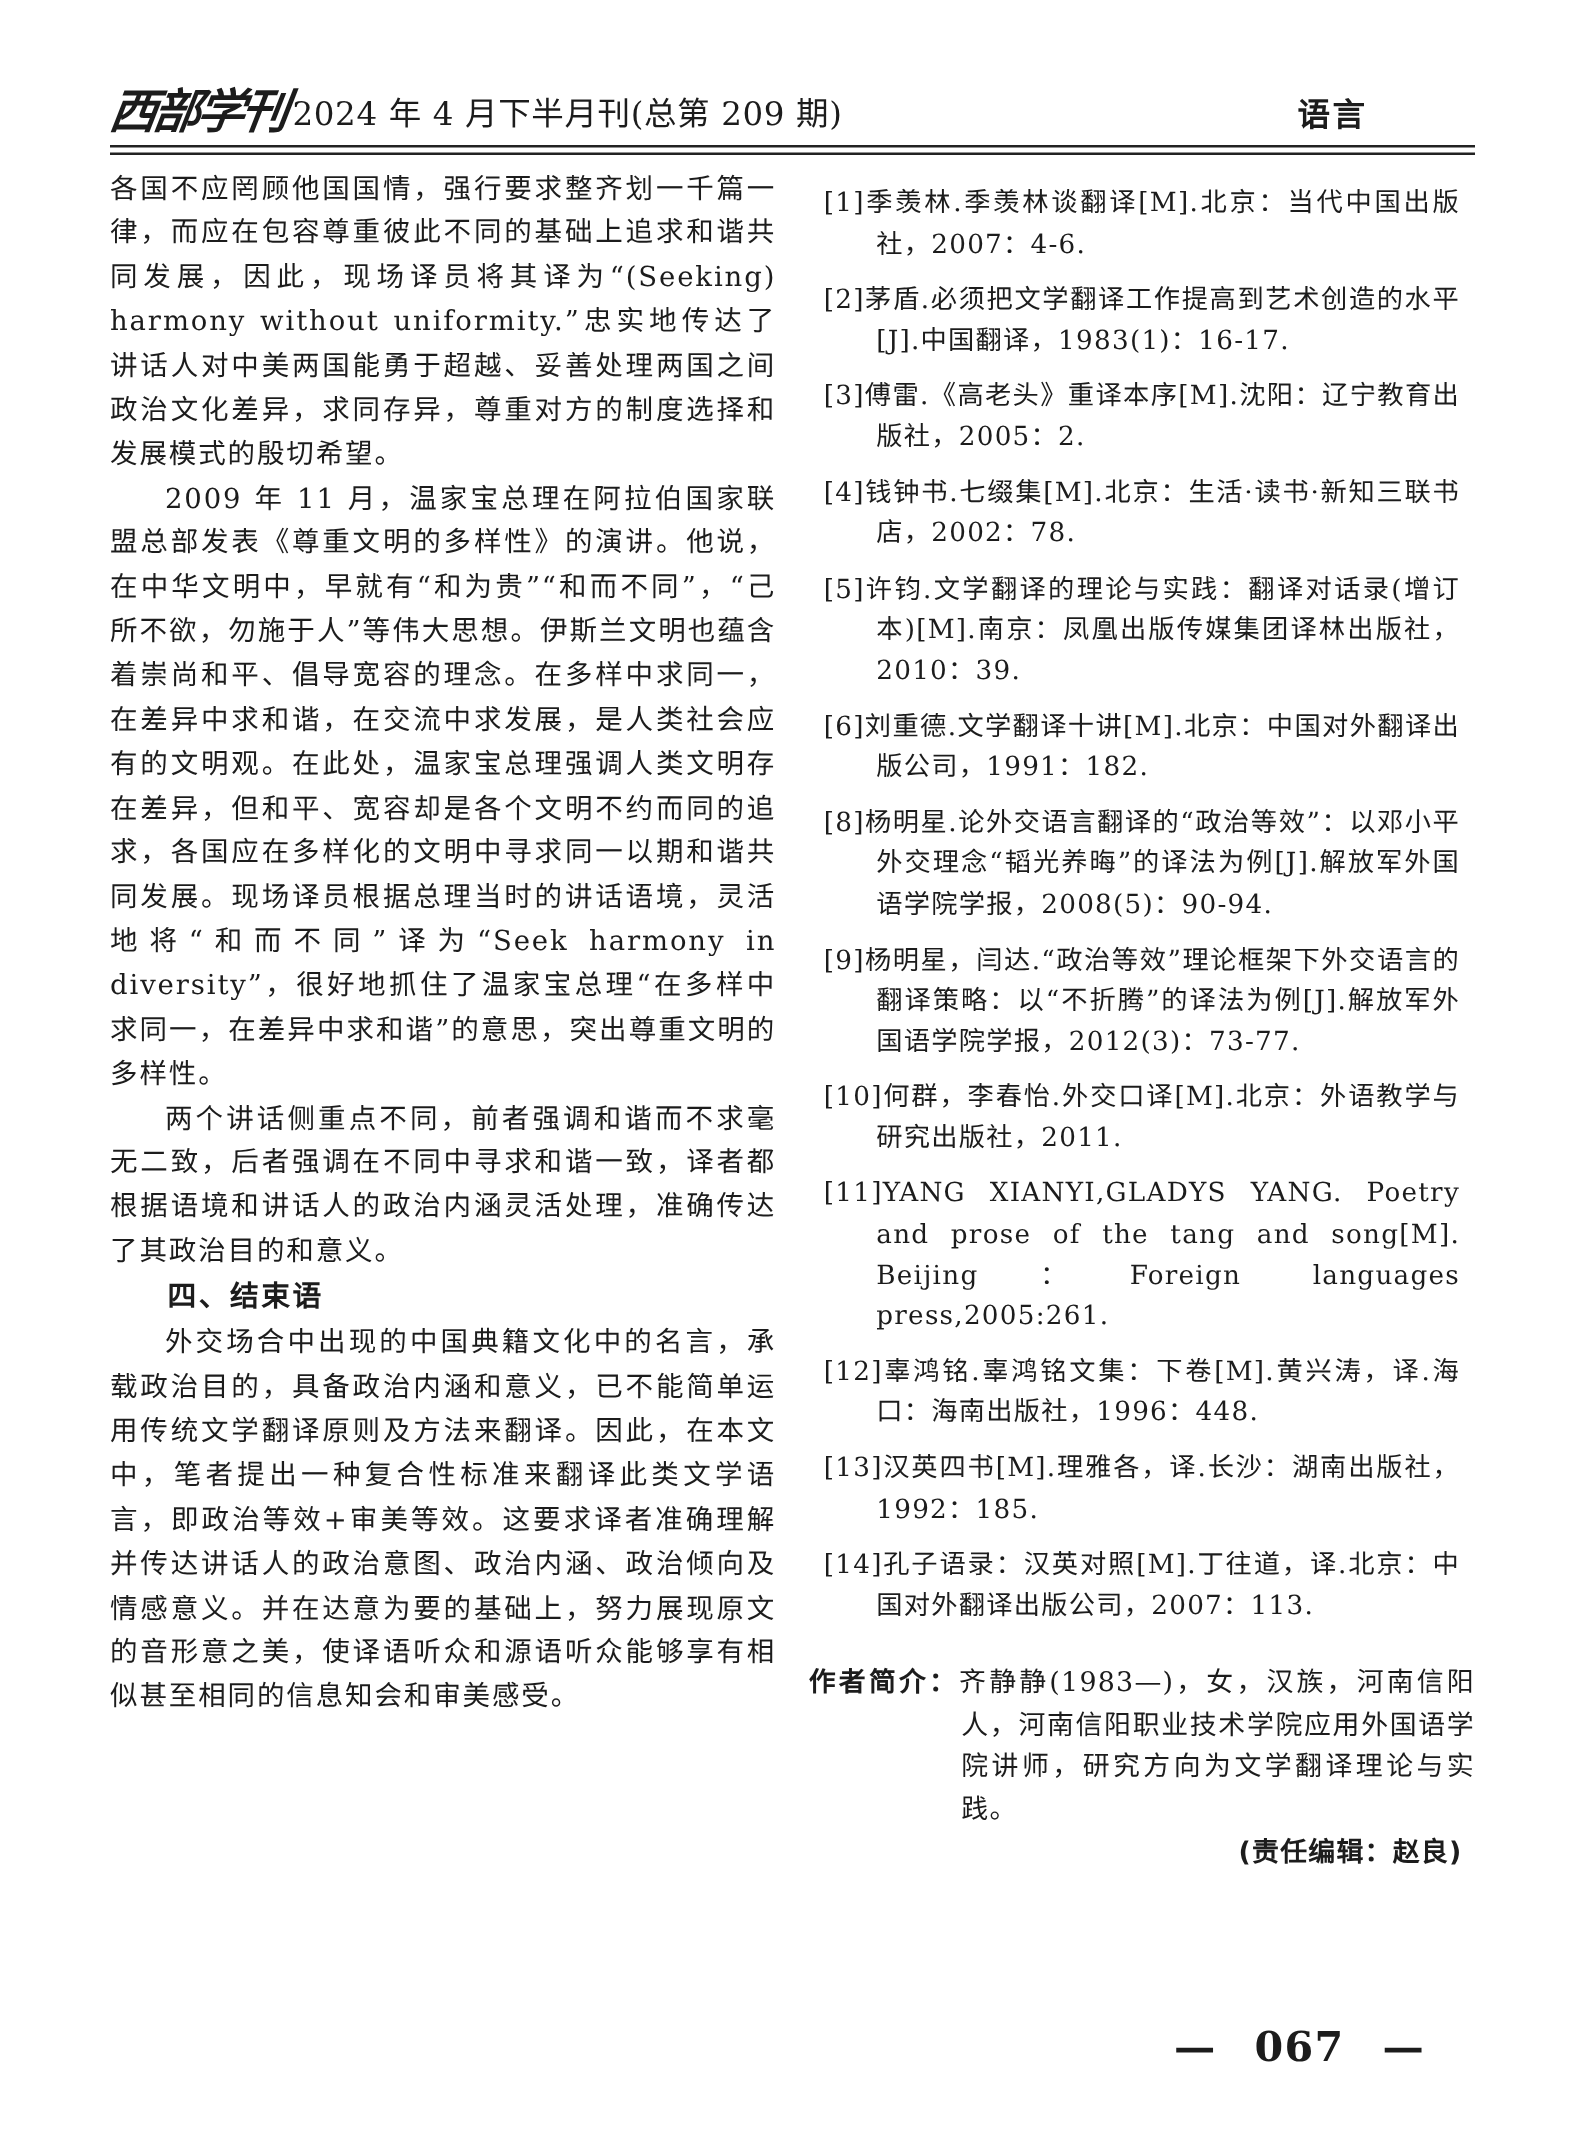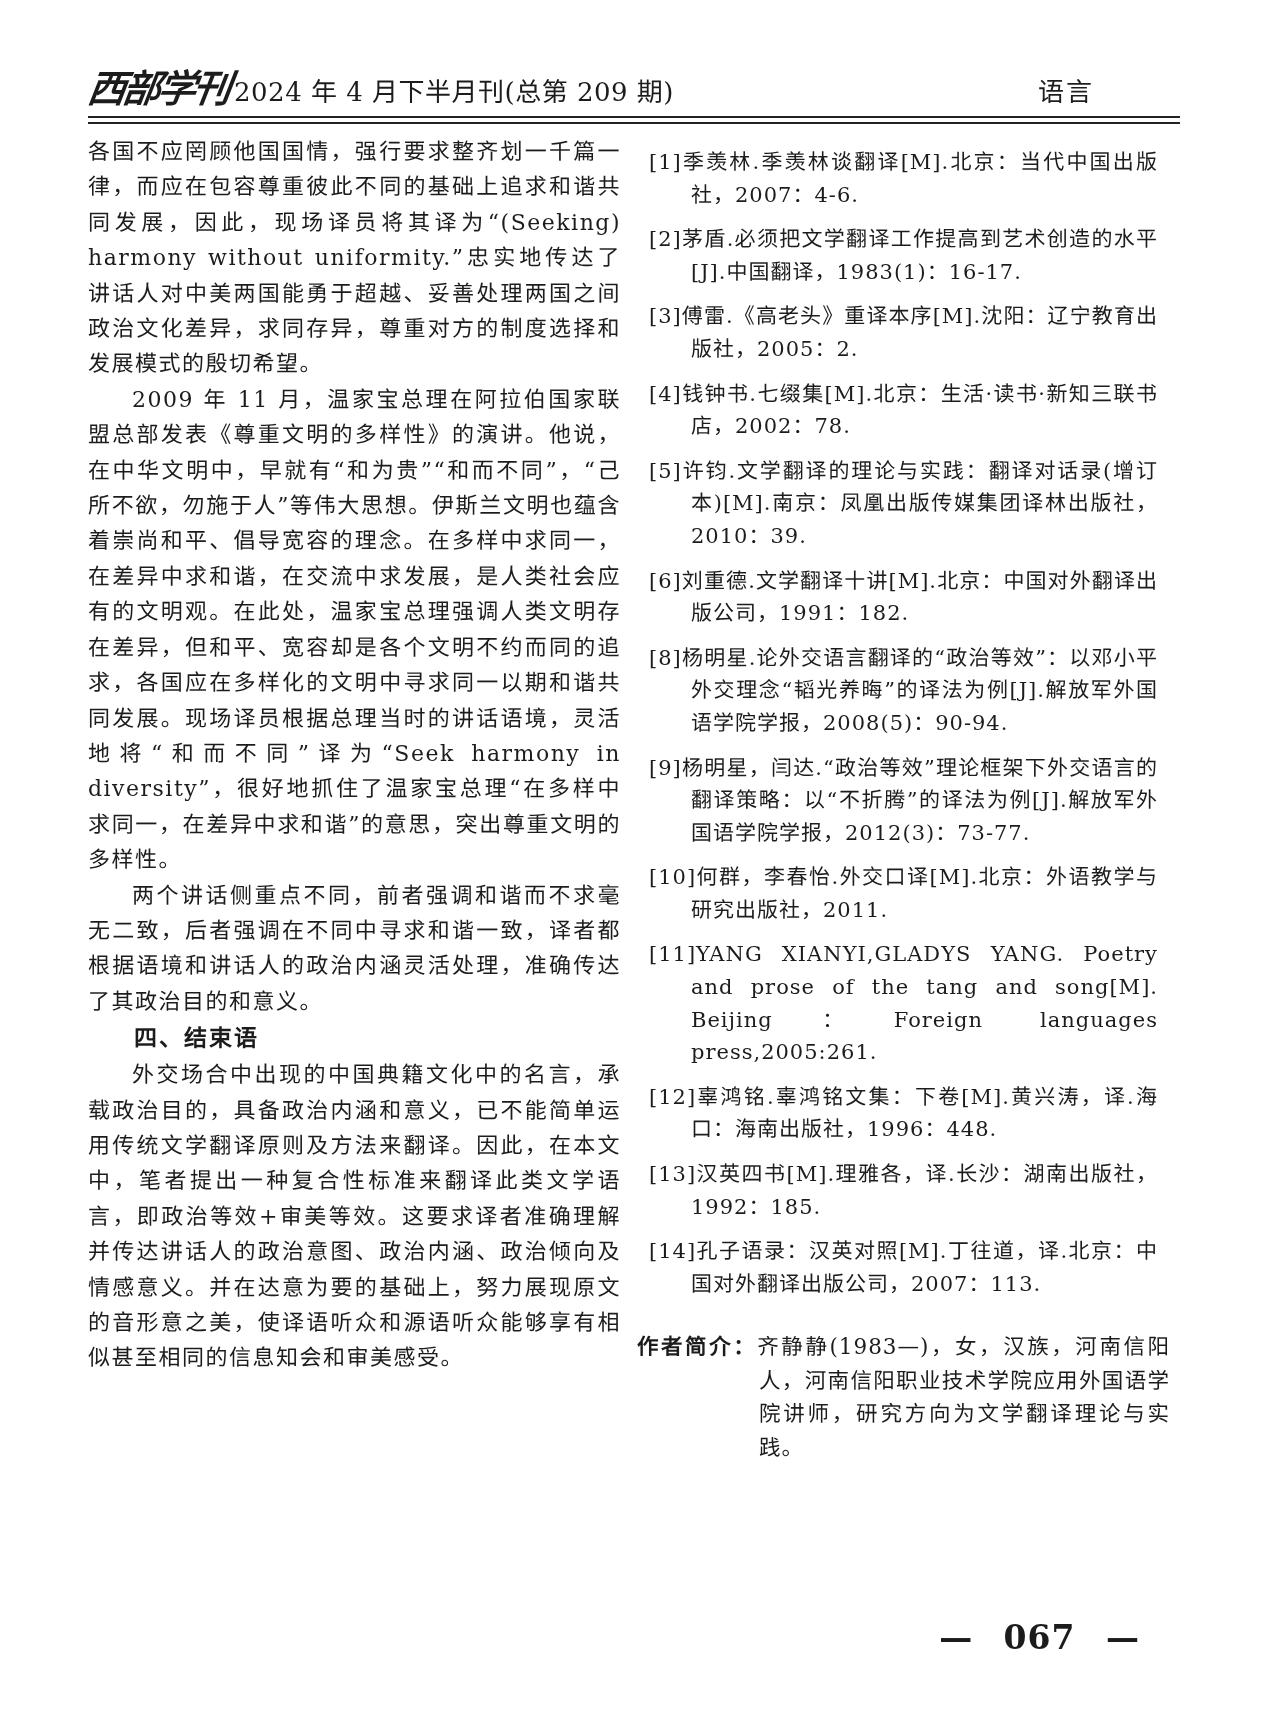--- a/index.html
+++ b/index.html
@@ -22,33 +22,33 @@
     font-weight:bold;font-style:italic;
     transform:skewX(-8deg);
     letter-spacing:-3px;
     padding-right:6px;
   }
   .issue-info{
     font-size:26px;line-height:1.15;font-weight:normal;
     letter-spacing:0.5px;
   }
   .section-label{
-    font-size:26px;font-weight:normal;
+    font-size:26px;font-weight:bold;
     padding-right:86px;letter-spacing:2px;text-align:right;
   }
   .header-rule{
     position:absolute;left:88px;top:116px;width:1092px;
     height:4px;
     border-top:2px solid #222;
     border-bottom:2px solid #222;
   }
   
   .columns{
     position:absolute;left:88px;top:134px;width:1092px;
-    display:flex;column-gap:16px;
+    display:flex;column-gap:26px;
   }
   .col{width:533px;}
   .col-left{
     font-size:22px;line-height:35.4px;
     text-align:justify;letter-spacing:1.5px;
   }
   .col-left p{margin:0;}
   .para-indent{text-indent:2em;}
   .section-heading{
     margin:2px 0 1px;
@@ -147,19 +147,20 @@
 
           <p class="ref-item">[12]辜鸿铭.辜鸿铭文集：下卷[M].黄兴涛，译.海口：海南出版社，1996：448.</p>
 
           <p class="ref-item">[13]汉英四书[M].理雅各，译.长沙：湖南出版社，1992：185.</p>
 
           <p class="ref-item">[14]孔子语录：汉英对照[M].丁往道，译.北京：中国对外翻译出版公司，2007：113.</p>
         </div>
 
       <div class="author-block"><span class="author-label">作者简介：</span><span>齐静静(1983—)，女，汉族，河南信阳人，河南信阳职业技术学院应用外国语学院讲师，研究方向为文学翻译理论与实践。</span></div>
 
+      <div class="editor-note">(责任编辑：赵良)</div>
     </div>
 
   </div>
 
   <div class="page-number">— 067 —</div>
 
 </div>
 
 </body></html>

